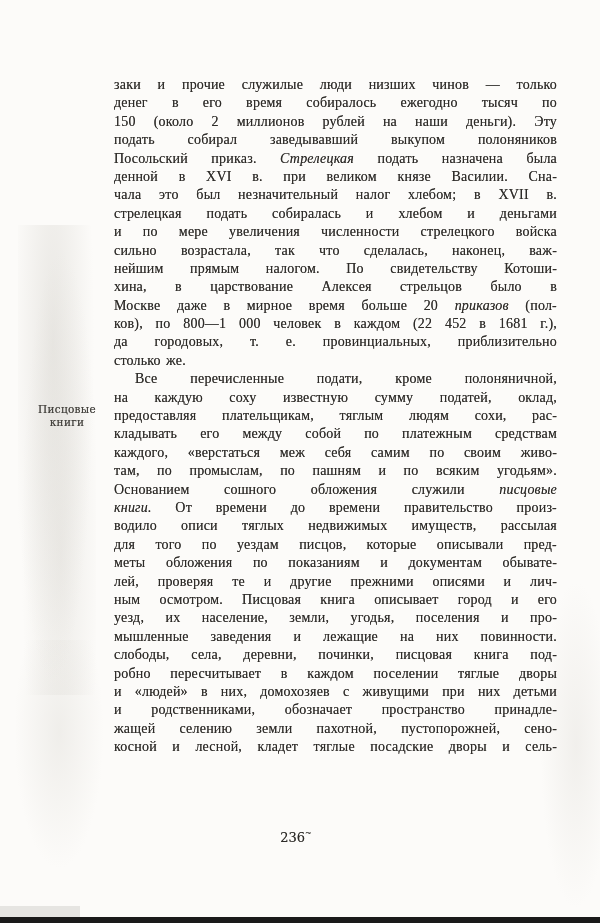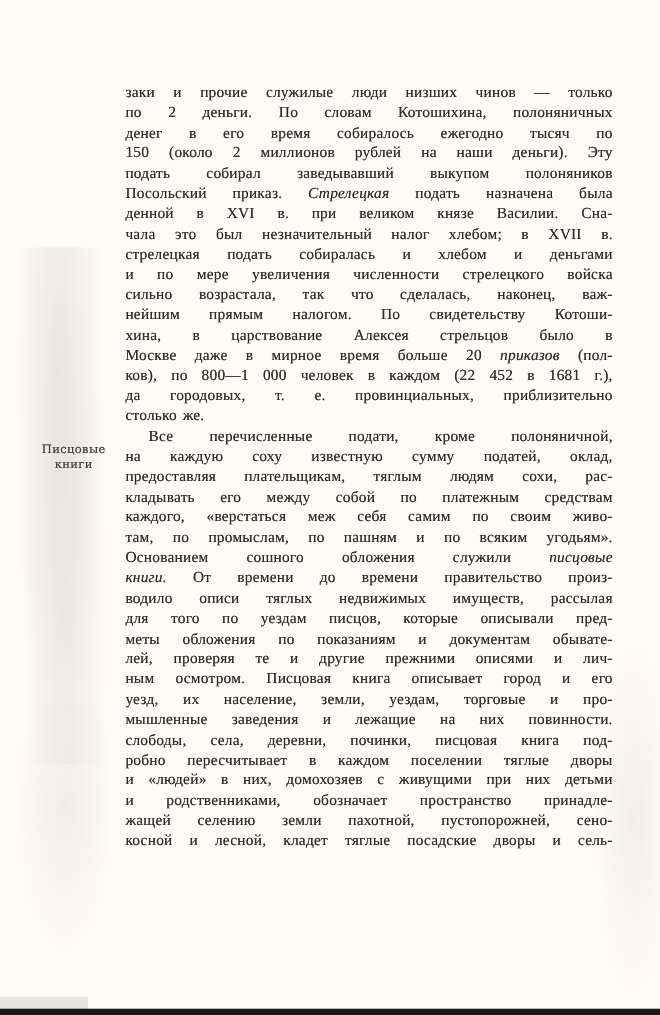--- a/index.html
+++ b/index.html
@@ -90,21 +90,20 @@
   <div class="tex tex-right"></div>
 
   <div class="margin-note">
     <div>Писцовые</div>
     <div>книги</div>
   </div>
 
   <div class="text-column">
       <div class="para">
         <div class="line"><span>заки и прочие служилые люди низших чинов — только</span></div>
-        <div class="line"><span>по 2 деньги. По словам Котошихина, полоняничных</span></div>
         <div class="line"><span>денег в его время собиралось ежегодно тысяч по</span></div>
         <div class="line"><span>150 (около 2 миллионов рублей на наши деньги). Эту</span></div>
         <div class="line"><span>подать собирал заведывавший выкупом полоняников</span></div>
         <div class="line"><span>Посольский приказ. </span><span class="it">Стрелецкая</span><span> подать назначена была</span></div>
         <div class="line"><span>денной в XVI в. при великом князе Василии. Сна-</span></div>
         <div class="line"><span>чала это был незначительный налог хлебом; в XVII в.</span></div>
         <div class="line"><span>стрелецкая подать собиралась и хлебом и деньгами</span></div>
         <div class="line"><span>и по мере увеличения численности стрелецкого войска</span></div>
         <div class="line"><span>сильно возрастала, так что сделалась, наконец, важ-</span></div>
         <div class="line"><span>нейшим прямым налогом. По свидетельству Котоши-</span></div>
@@ -121,28 +120,29 @@
         <div class="line"><span>кладывать его между собой по платежным средствам</span></div>
         <div class="line"><span>каждого, «верстаться меж себя самим по своим живо-</span></div>
         <div class="line"><span>там, по промыслам, по пашням и по всяким угодьям».</span></div>
         <div class="line"><span>Основанием сошного обложения служили </span><span class="it">писцовые</span></div>
         <div class="line"><span class="it">книги.</span><span> От времени до времени правительство произ-</span></div>
         <div class="line"><span>водило описи тяглых недвижимых имуществ, рассылая</span></div>
         <div class="line"><span>для того по уездам писцов, которые описывали пред-</span></div>
         <div class="line"><span>меты обложения по показаниям и документам обывате-</span></div>
         <div class="line"><span>лей, проверяя те и другие прежними описями и лич-</span></div>
         <div class="line"><span>ным осмотром. Писцовая книга описывает город и его</span></div>
-        <div class="line"><span>уезд, их население, земли, уездам, торговые и про-</span></div>
+        <div class="line"><span>уезд, их население, земли, угодья, поселения и про-</span></div>
         <div class="line"><span>мышленные заведения и лежащие на них повинности.</span></div>
         <div class="line"><span>слободы, села, деревни, починки, писцовая книга под-</span></div>
         <div class="line"><span>робно пересчитывает в каждом поселении тяглые дворы</span></div>
         <div class="line"><span>и «людей» в них, домохозяев с живущими при них детьми</span></div>
         <div class="line"><span>и родственниками, обозначает пространство принадле-</span></div>
         <div class="line"><span>жащей селению земли пахотной, пустопорожней, сено-</span></div>
         <div class="line"><span>косной и лесной, кладет тяглые посадские дворы и сель-</span></div>
       </div>
     </div>
 
+  <div class="page-number"><span>236</span><sup>~</sup></div>
 
   <div class="tex tex-bottom-left"></div>
   <div class="scan-strip"></div>
 
 </div>
 
 </body></html>

